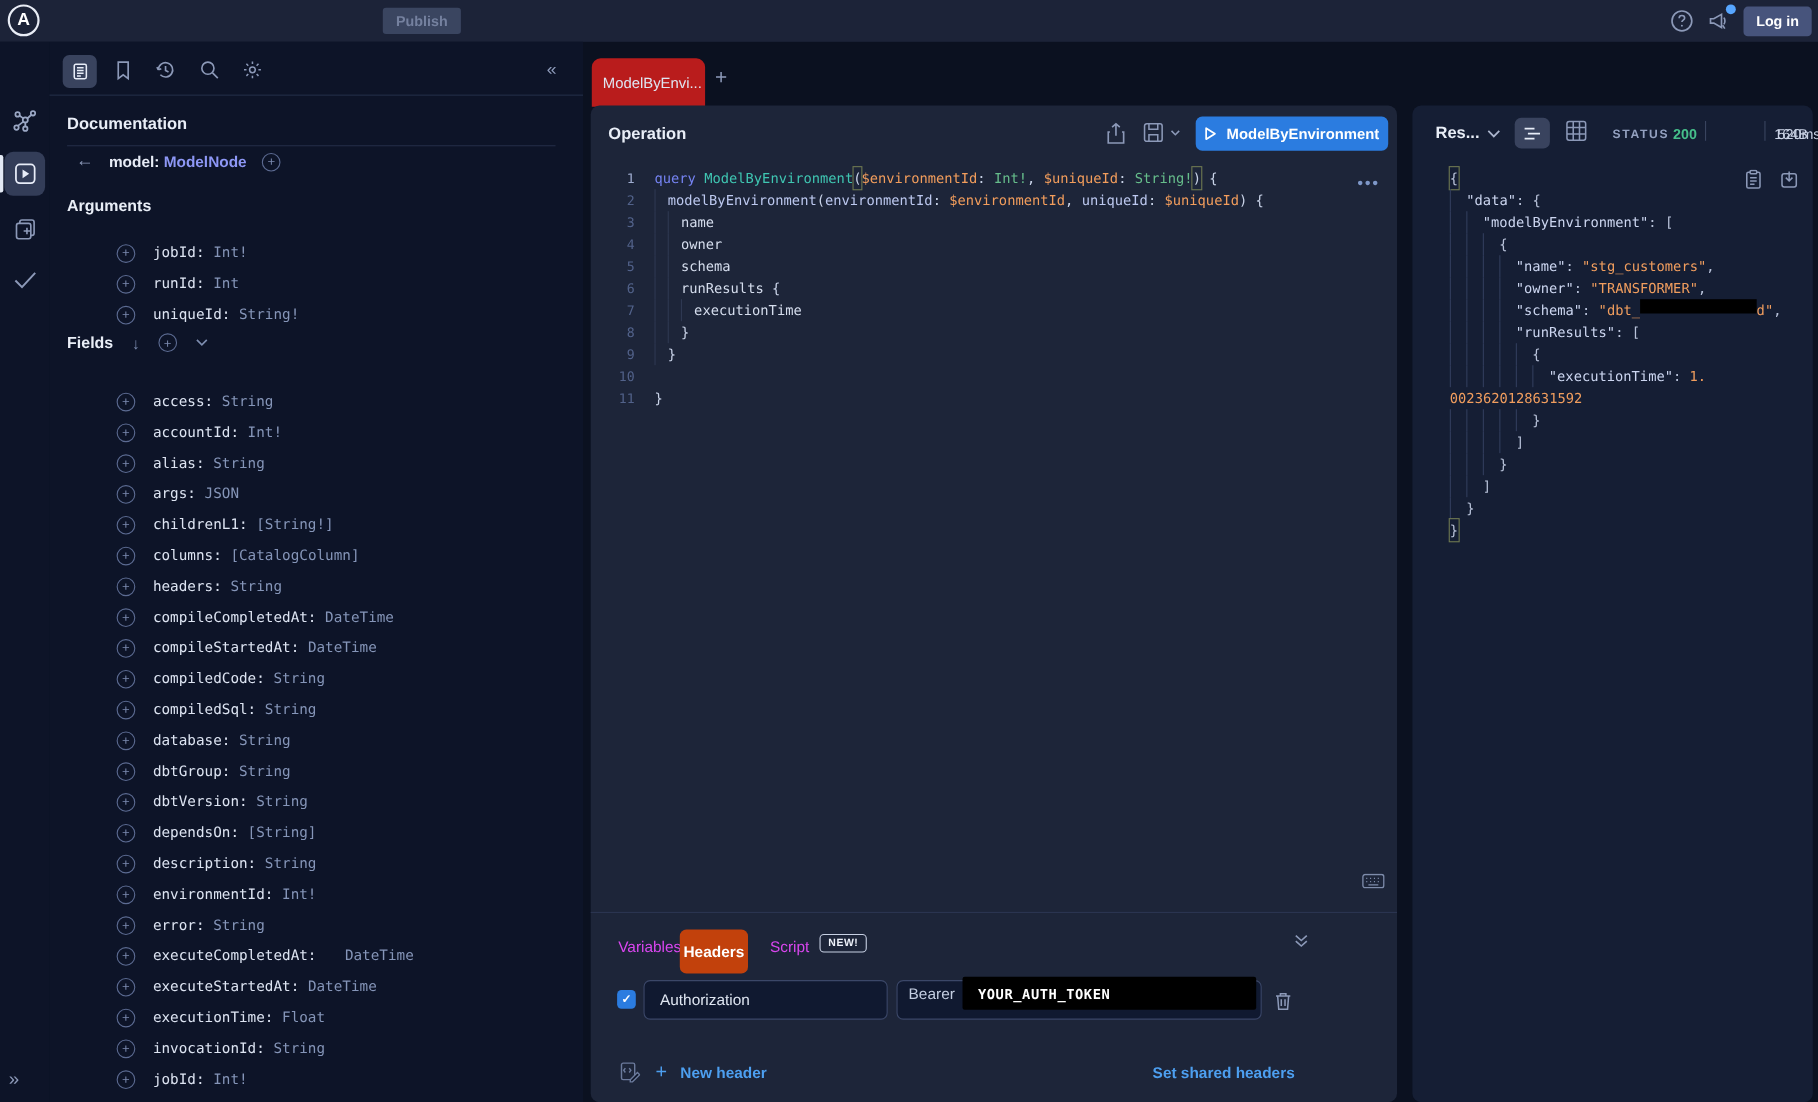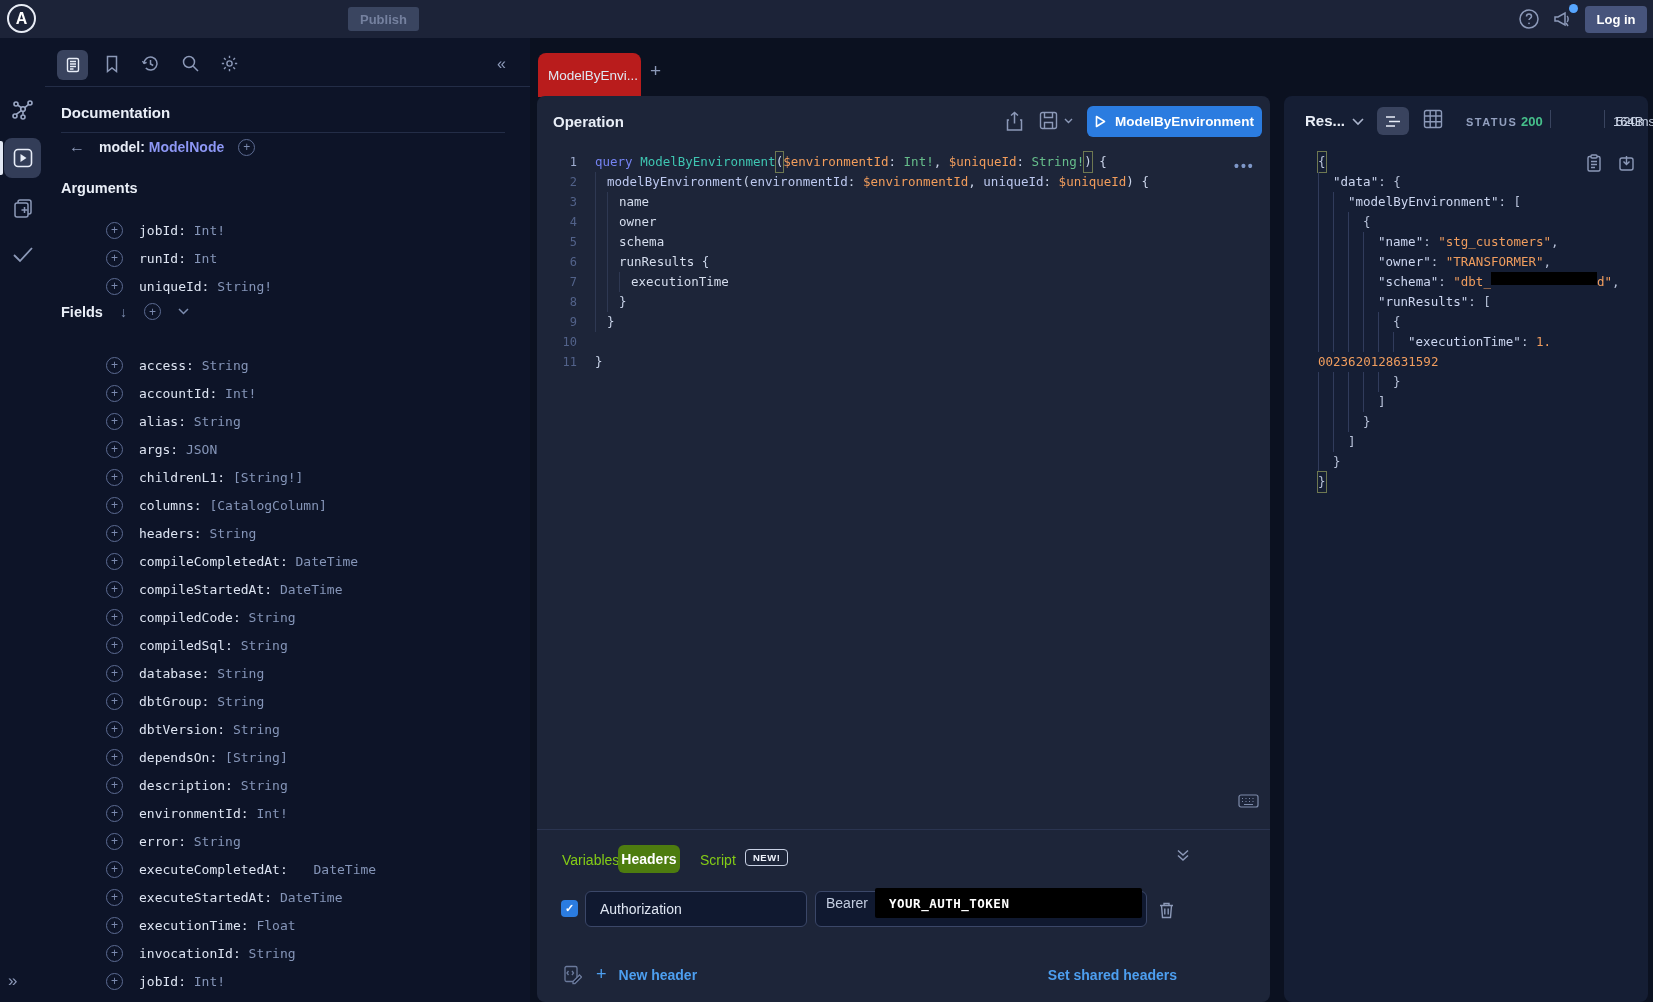--- a/index.html
+++ b/index.html
@@ -66,22 +66,22 @@
     line-height:20px; white-space:pre; }
   .code .line { display:flex; }
   .ind { display:inline-block; width:12px; border-left:1px solid #2e3852; flex:none; }
   .tk-kw { color:#7583f2; } .tk-op { color:#3fc6b2; } .tk-var { color:#f29d5c; }
   .tk-ty { color:#66bd8b; } .tk-at { color:#bcc8ef; } .tk-pl { color:#c9d3e8; } .tk-fd { color:#d5dded; }
   .tk-bx { outline:1px solid #6e7851; }
   .editor-dots { left:1234px; top:158px; color:#7e97c8; font-size:14px; letter-spacing:2px; font-weight:bold; }
 
   
   .drawer-divider { left:537px; top:829px; width:733px; height:1px; background:#2a3450; }
-  .dtab { font-size:14px; color:#84cc16; }
-  .dtab-pill { left:618px; top:845px; width:62px; height:28px; background:#4d7c0f; border-radius:6px;
+  .dtab { font-size:14px; color:#d946ef; }
+  .dtab-pill { left:618px; top:845px; width:62px; height:40px; background:#c2410c; border-radius:6px;
     display:flex; align-items:center; justify-content:center; color:#fff; font-weight:bold; font-size:14px; }
   .new-badge { left:745px; top:849px; border:1px solid #c8d1e4; border-radius:4px; padding:2px 7px;
     font-size:9.5px; font-weight:bold; letter-spacing:0.5px; color:#eef2fa; }
   .chk { left:561px; top:900px; width:17px; height:17px; background:#2b7ce0; border-radius:4px;
     display:flex; align-items:center; justify-content:center; color:#fff; font-size:11px; font-weight:bold; }
   .hd-input { top:891px; height:36px; background:#101930; border:1px solid #3b4768; border-radius:6px;
     display:flex; align-items:center; }
   .token-chip { background:#000; border-radius:2px; height:30px; display:flex; align-items:center; padding:0 14px;
     font-family:"DejaVu Sans Mono", monospace; font-size:12.5px; font-weight:bold; letter-spacing:0.5px; color:#fff;
     flex:1; }

